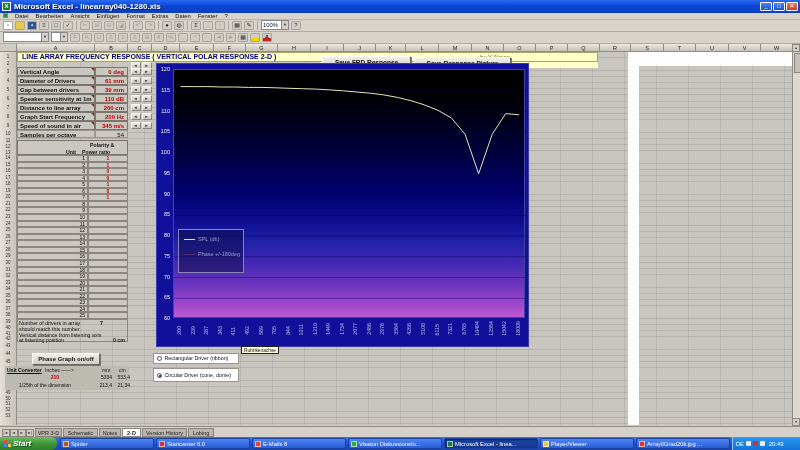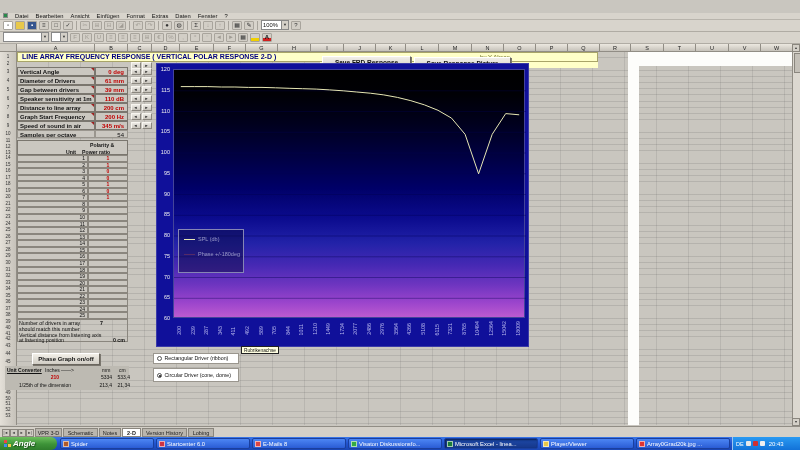--- a/index.html
+++ b/index.html
@@ -154,20 +154,29 @@
     display:flex; align-items:center; gap:2px; padding-left:3px; }
   .tray .lang { color:#fff; font-size:5.5px; }
   .tray .tico2 { width:5px; height:5px; border-radius:1px; }
   .tray .clock { color:#fff; font-size:6px; margin-left:2px; }
 </style>
 </head>
 <body>
 
 <div class="screen">
 
+  <div class="titlebar">
+    <span class="xl-ico">X</span>
+    <span class="ttext">Microsoft Excel - linearray040-1280.xls</span>
+    <span class="winbtns">
+      <span class="winbtn">_</span>
+      <span class="winbtn">□</span>
+      <span class="winbtn close">✕</span>
+    </span>
+  </div>
 
   <div class="menubar">
     <span class="sheet-ico"></span>
   <span class="menu-item">Datei</span>
       <span class="menu-item">Bearbeiten</span>
       <span class="menu-item">Ansicht</span>
       <span class="menu-item">Einfügen</span>
       <span class="menu-item">Format</span>
       <span class="menu-item">Extras</span>
       <span class="menu-item">Daten</span>
@@ -551,21 +560,21 @@
   </div>
 
   <div class="taskbar">
     <div class="startbtn">
       <span class="flag">
         <i style="background:#e44;"></i>
           <i style="background:#4a4;"></i>
           <i style="background:#48e;"></i>
           <i style="background:#ec4;"></i>
       </span>
-      <span class="stxt">Angle</span>
+      <span class="stxt">Start</span>
     </div>
     <span id="tasks-zone"><div class="taskbtn" style="left: 60px; width: 94px;">
           <span class="tico" style="background: rgb(176, 90, 42);"></span>
           <span class="ttxt">Spider</span>
         </div><div class="taskbtn" style="left: 156px; width: 94px;">
           <span class="tico" style="background: rgb(204, 51, 68);"></span>
           <span class="ttxt">Startcenter 6.0</span>
         </div><div class="taskbtn" style="left: 252px; width: 94px;">
           <span class="tico" style="background: rgb(221, 68, 68);"></span>
           <span class="ttxt">E-Mails 8</span>

